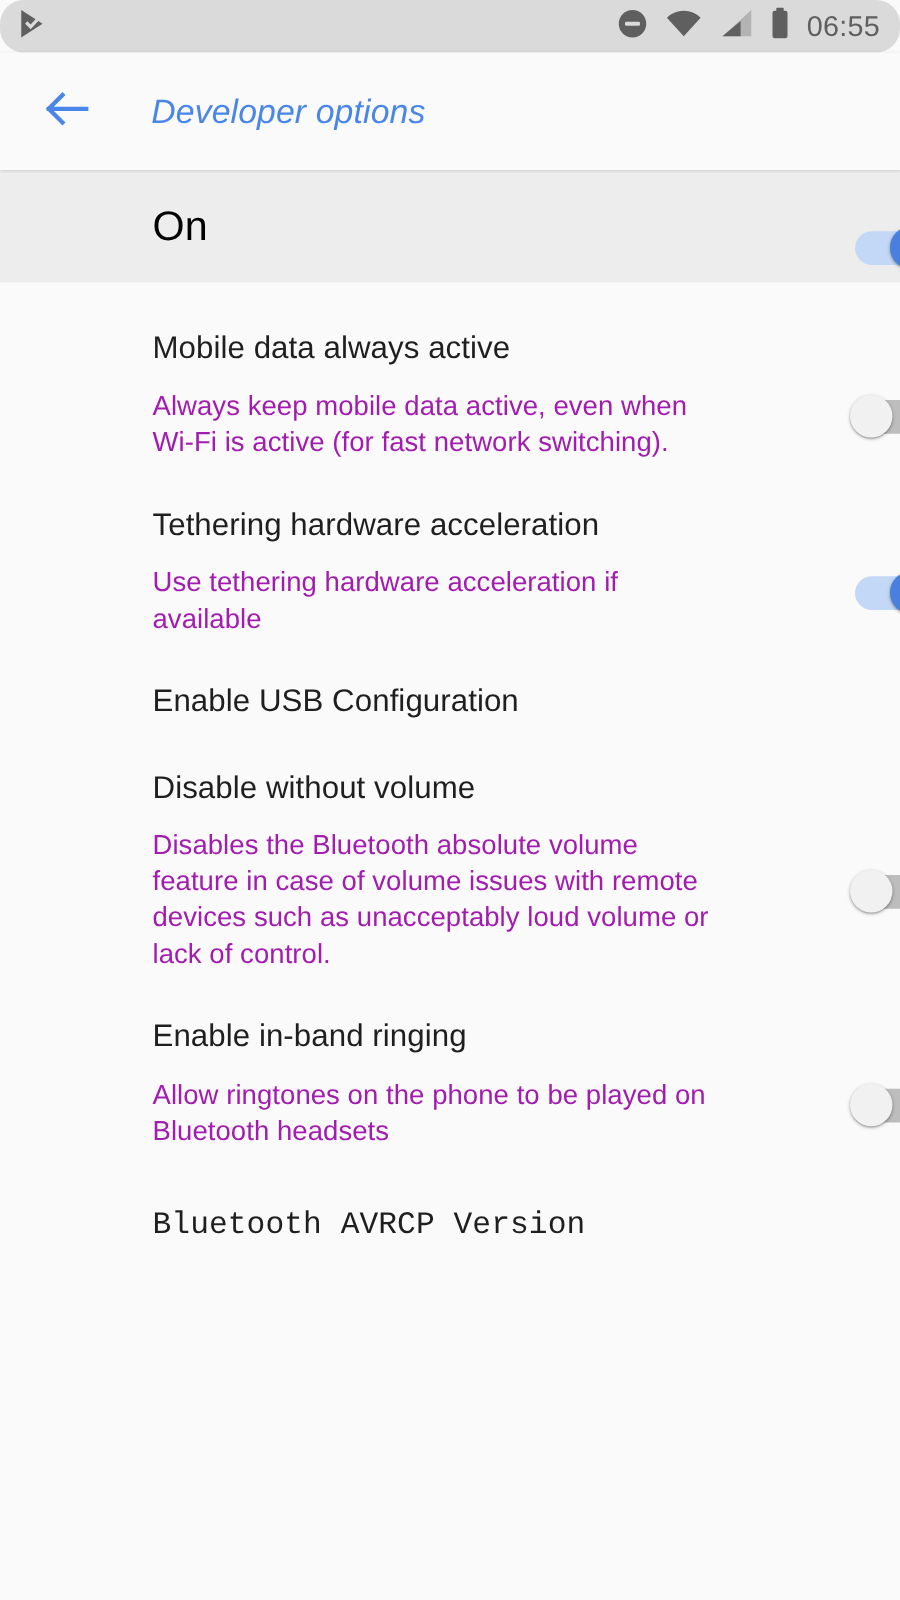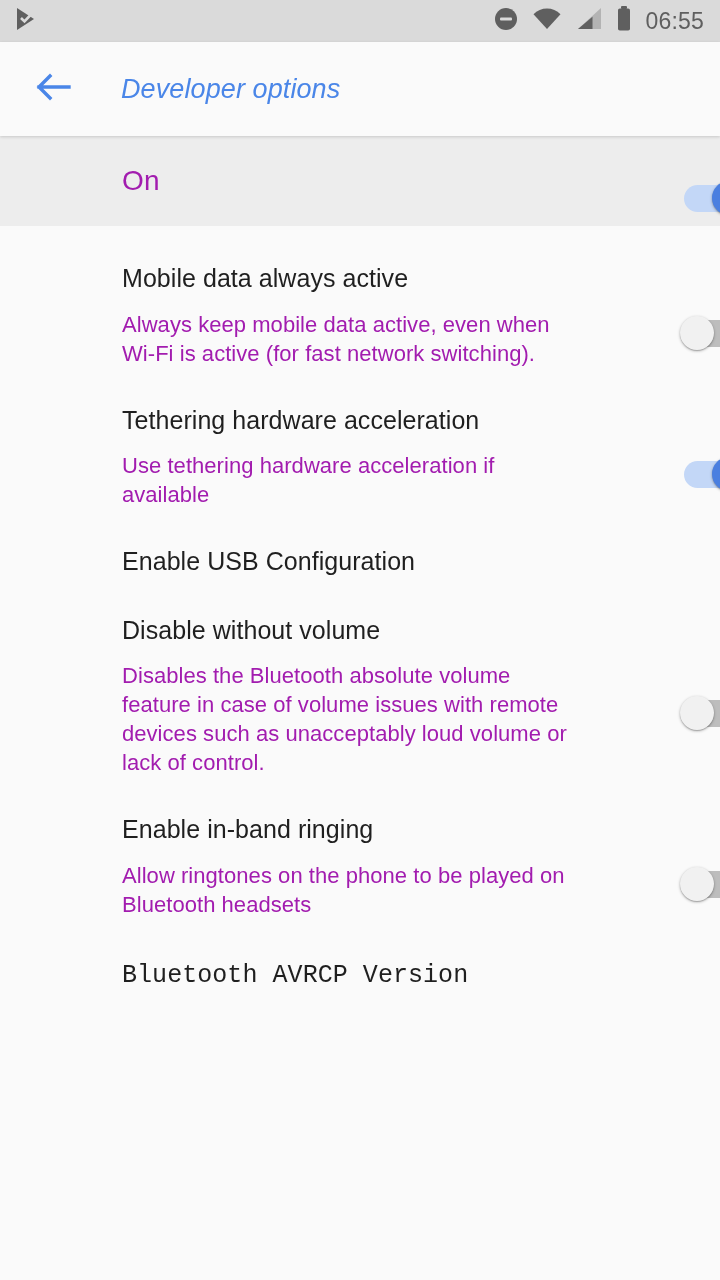--- a/index.html
+++ b/index.html
@@ -9,20 +9,21 @@
     font-family:"Liberation Sans", sans-serif;
     overflow:hidden;
   }
   #screen { position:relative; width:720px; height:1280px; background:#FAFAFA; }
 
   
   .statusbar {
     height:42px; background:#DADADA;
     display:flex; align-items:center;
     padding:0 16px 0 14px;
+    border-radius:19px;
   }
   .sb-left { display:flex; align-items:center; gap:8px; }
   .sb-right { margin-left:auto; display:flex; align-items:center; gap:13px; }
   .sb-time {
     font-size:23px; color:#5F5F5F; letter-spacing:.2px;
     font-family:"Liberation Sans", sans-serif;
   }
   .ic { display:block; }
 
   
@@ -42,27 +43,27 @@
     letter-spacing:.1px; white-space:nowrap;font-style:italic;
   }
 
   
   .master-bar {
     height:90px; background:#EDEDED;
     display:flex; align-items:center;
     padding:0 40px 0 122px;
     position:relative; z-index:2;
   }
-  .master-label { font-size:28px; color:#a21caf; letter-spacing:.1px; }
+  .master-label { font-size:33px; color:#000000; letter-spacing:.1px; }
   .master-bar .sw-wrap { margin-left:auto; }
 
   
   .list { background:#FAFAFA; padding-top:18px; }
   .row {
-    display:flex; align-items:center;
+    display:flex; align-items:flex-end;
     padding:18px 40px 18px 122px;
     min-height:60px; position:relative;
   }
   .row-text { flex:1 1 auto; max-width:470px; padding-right:14px; }
   .row-title {
     font-size:25px; color:#1F1F1F; line-height:1.3;
     letter-spacing:.05px;
   }
   .row-summary {
     font-size:22px; color:#a21caf; line-height:1.32;

